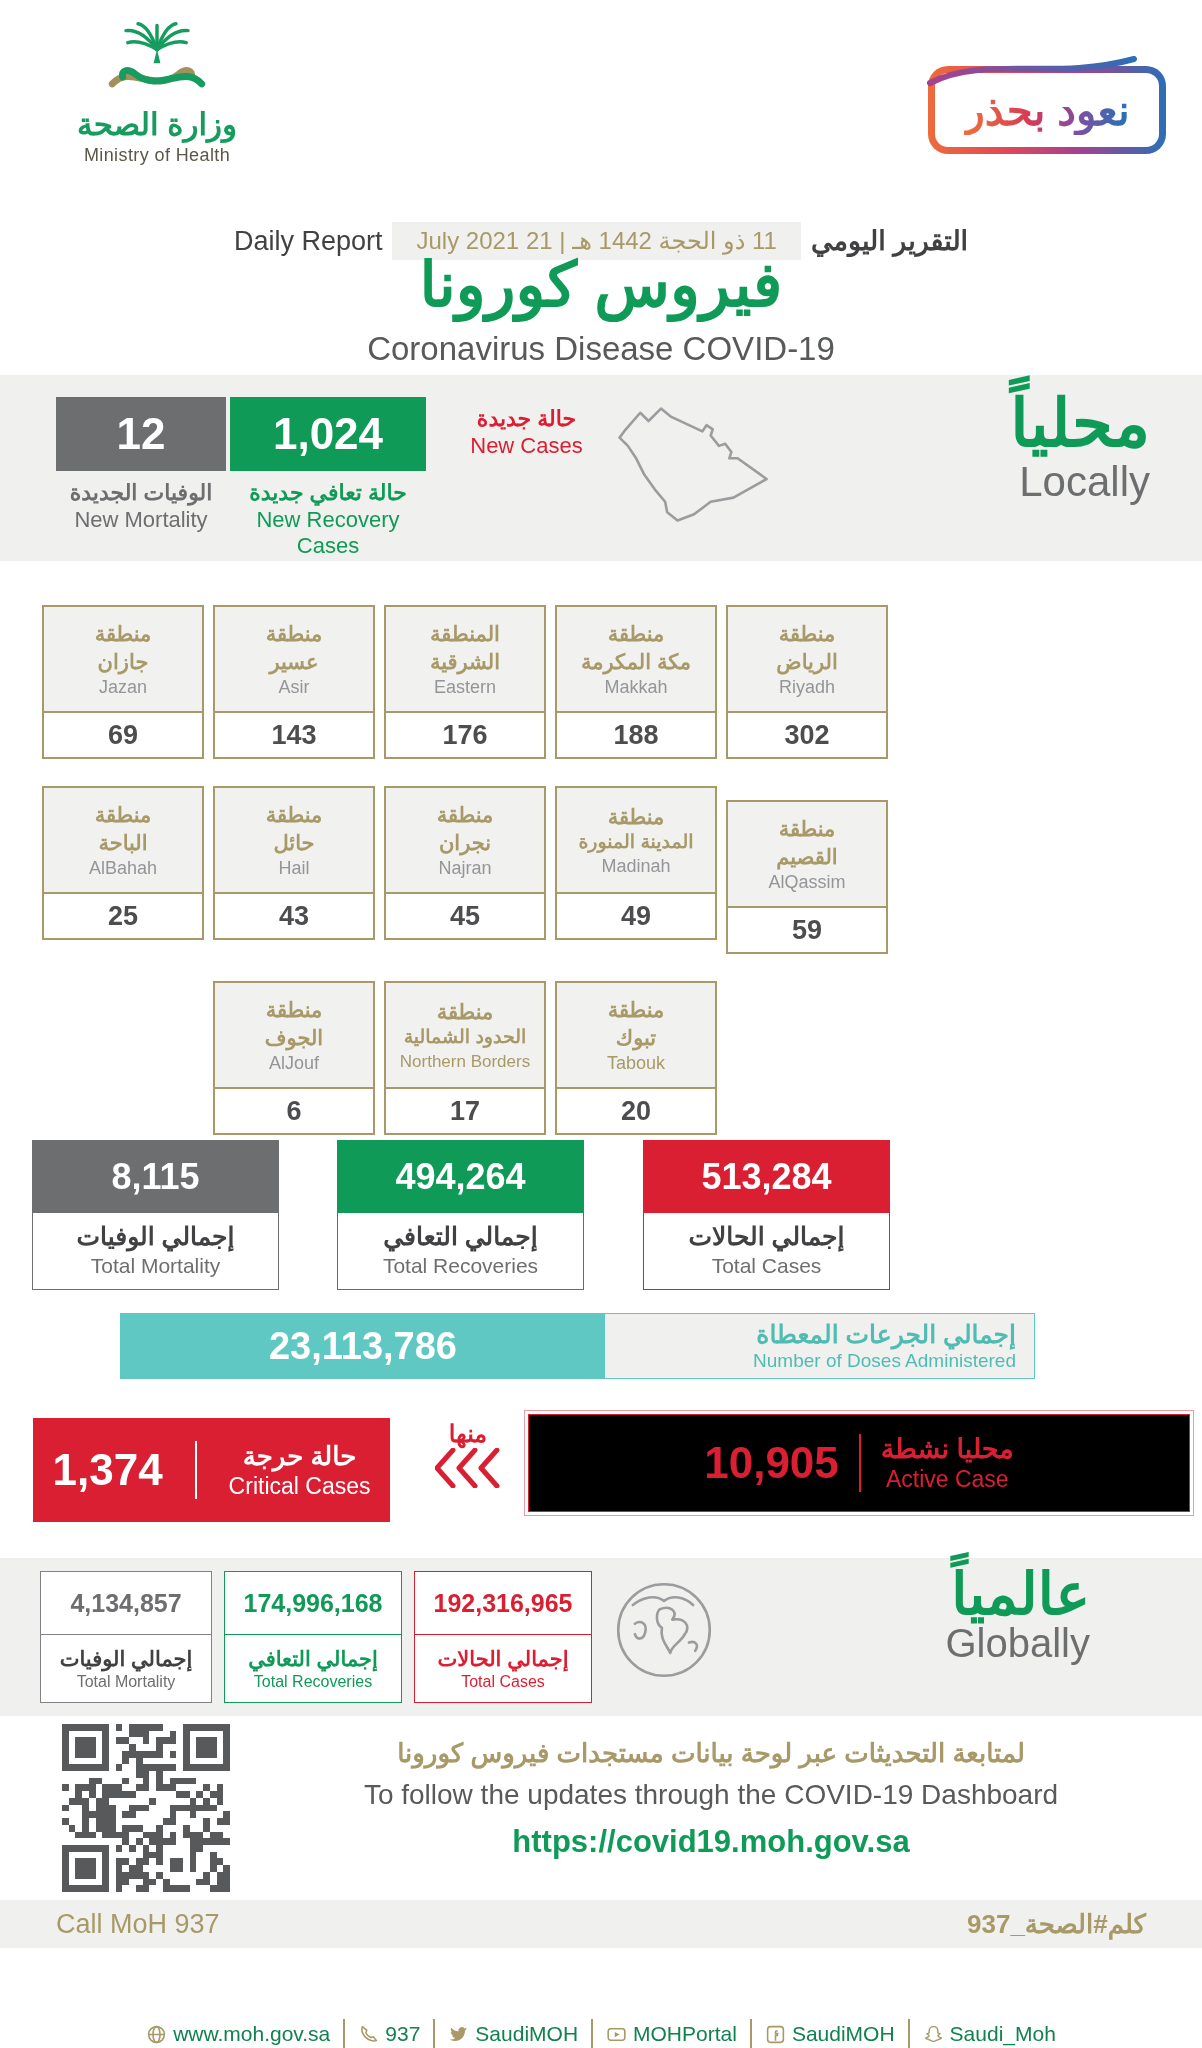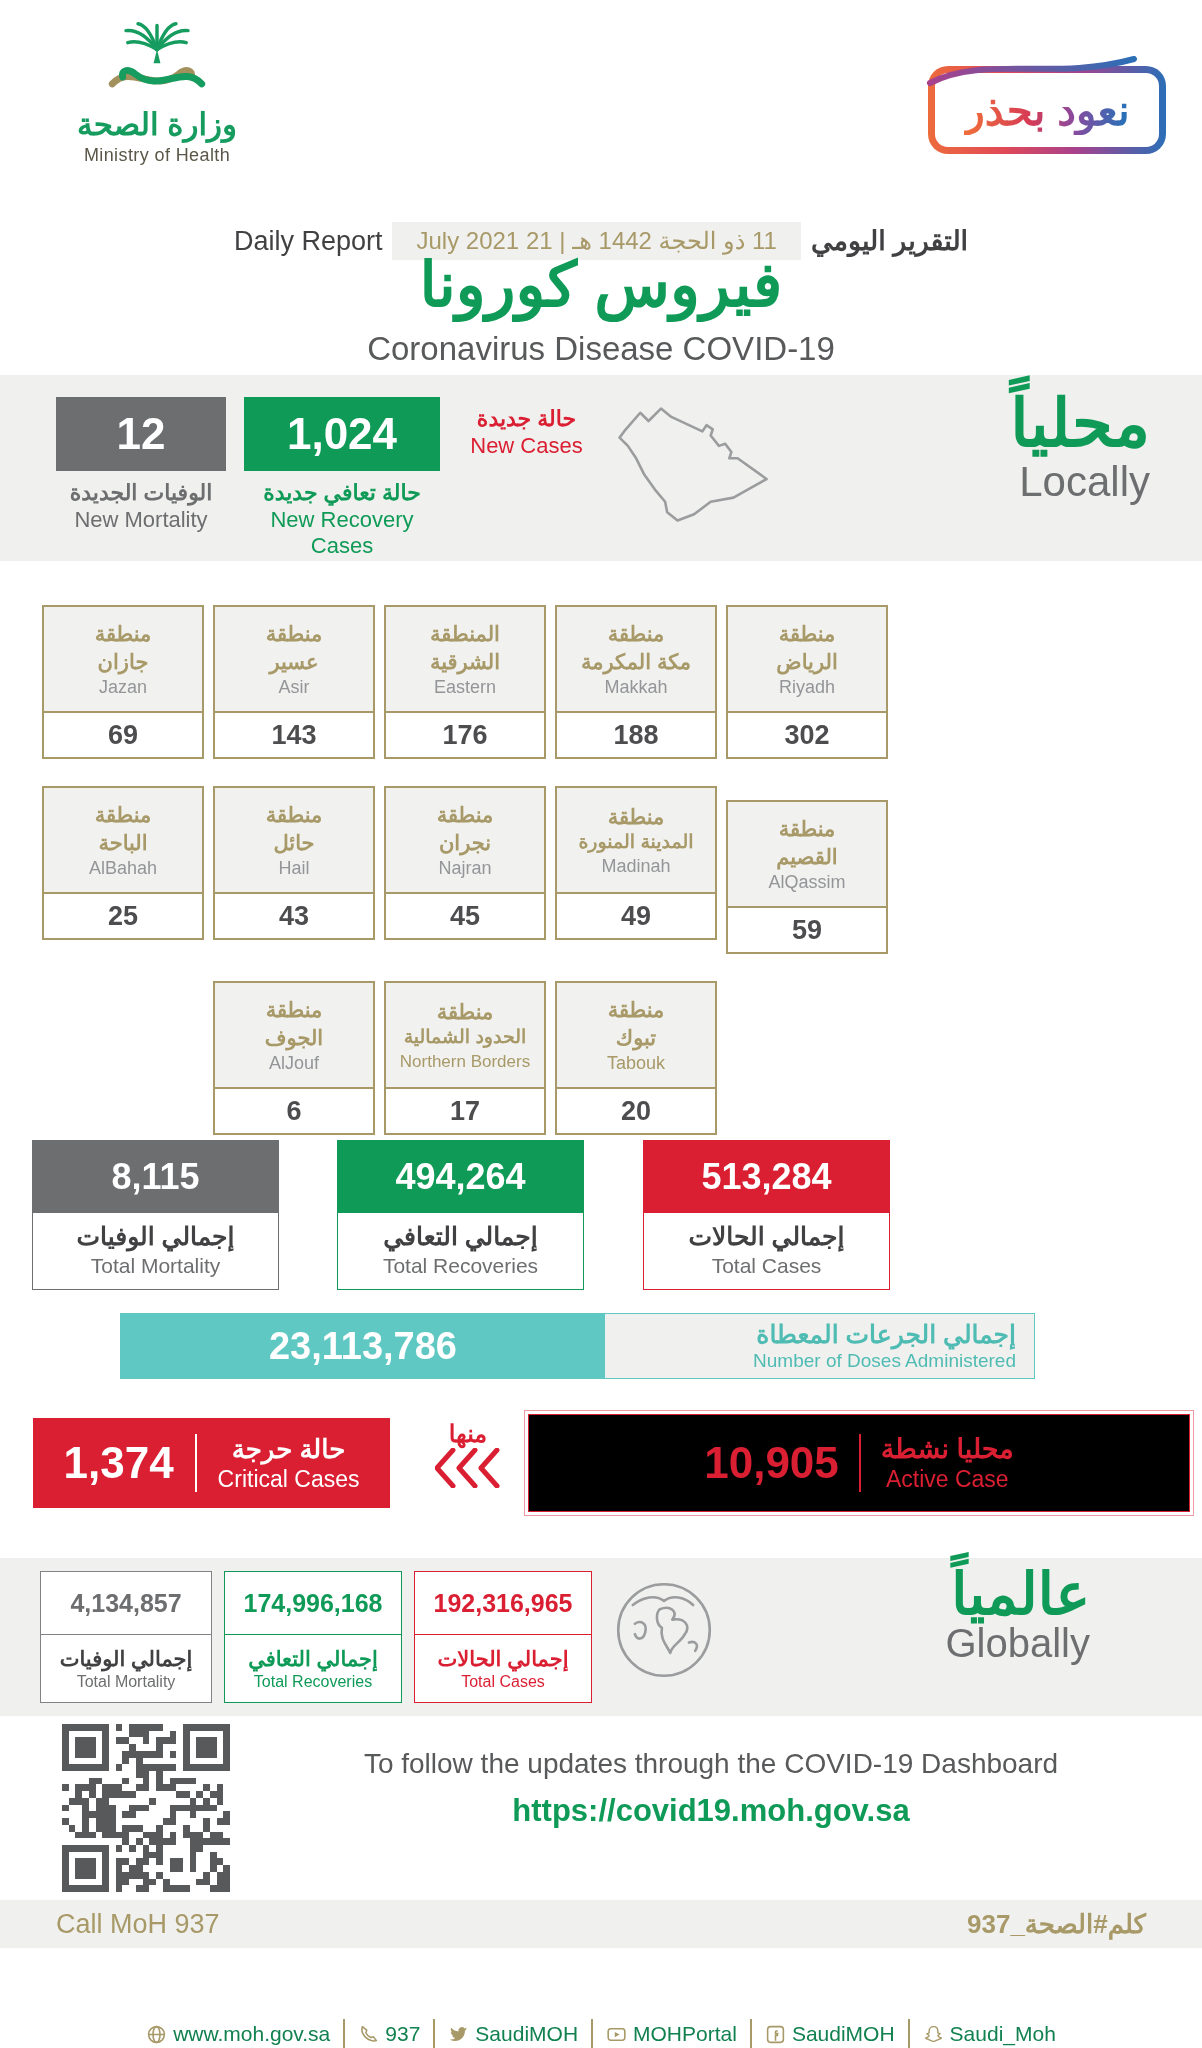--- a/index.html
+++ b/index.html
@@ -29,21 +29,21 @@
     font-size:62px;font-weight:bold;color:#0F9B57;}
   .title-en{position:absolute;top:330px;left:0;right:0;text-align:center;
     font-size:33px;color:#58595A;}
   
   .band{background:#F0F0EE;}
   .locally{position:relative;height:186px;}
   .stat{position:absolute;text-align:center;}
   .sbox{height:74px;display:flex;align-items:center;justify-content:center;
     color:#fff;font-size:44px;font-weight:bold;}
   .stat-gray{left:56px;top:22px;width:170px;}   .stat-gray .sbox{background:#6D6E70;}
-  .stat-green{left:244px;top:22px;width:196px;} .stat-green .sbox{background:#0F9B57;}
+  .stat-green{left:230px;top:22px;width:196px;} .stat-green .sbox{background:#0F9B57;}
   .stat-red{left:455px;top:22px;width:143px;}   .stat-red .sbox{background:#DB1F33;}
   .sl-ar{font-size:22px;font-weight:bold;margin-top:9px;direction:rtl;}
   .sl-en{font-size:22px;margin-top:1px;}
   .stat-gray .sl-ar,.stat-gray .sl-en{color:#6D6E70;}
   .stat-green .sl-ar,.stat-green .sl-en{color:#0F9B57;}
   .stat-red .sl-ar,.stat-red .sl-en{color:#DB1F33;}
   .map{position:absolute;left:603px;top:16px;width:176px;height:146px;}
   .scope{position:absolute;text-align:right;}
   .scope-local{right:52px;top:14px;}
   .scope .s-ar{font-size:66px;font-weight:bold;color:#0F9B57;direction:rtl;line-height:1.05;}
@@ -77,22 +77,22 @@
   .doses-bar{margin:12px 0 0 120px;width:915px;height:66px;box-sizing:border-box;
     border:1.5px solid #5FC8C2;display:flex;}
   .d-num{width:53%;background:#5FC8C2;color:#fff;font-size:38px;font-weight:bold;
     display:flex;align-items:center;justify-content:center;}
   .d-lab{flex:1;background:#F0F0EE;display:flex;flex-direction:column;justify-content:center;
     align-items:flex-end;padding-right:18px;}
   .d-ar{color:#4FBCB4;font-weight:bold;font-size:25px;direction:rtl;}
   .d-en{color:#4FBCB4;font-size:19px;margin-top:1px;}
   
   .critical-row{position:relative;height:150px;}
-  .critical-box{position:absolute;left:33px;top:10px;width:357px;height:90px;background:#DB1F33;
-    display:flex;align-items:center;justify-content:center;gap:21px;}
+  .critical-box{position:absolute;left:33px;top:10px;width:357px;height:104px;background:#DB1F33;
+    display:flex;align-items:center;justify-content:center;gap:32px;}
   .cnum{color:#fff;font-size:44px;font-weight:bold;}
   .cdiv{width:2px;height:58px;background:#fff;}
   .clab{text-align:center;color:#fff;}
   .clab .ar{font-size:26px;font-weight:bold;direction:rtl;}
   .clab .en{font-size:23px;margin-top:1px;}
   .minha{position:absolute;left:424px;top:12px;width:88px;text-align:center;color:#DB1F33;}
   .minha .word{font-size:24px;font-weight:bold;direction:rtl;}
   .active-box{position:absolute;left:528px;top:6px;width:662px;height:98px;background:#000000;
     border:1.5px solid #DB1F33;outline:1px solid rgba(219,31,51,.45);outline-offset:3px;
     box-sizing:border-box;display:flex;align-items:center;justify-content:center;gap:20px;color:#DB1F33;}
@@ -648,20 +648,21 @@
         <rect x="1" y="1" width="5" height="5" fill="#fff"></rect>
         <rect x="2" y="2" width="3" height="3" fill="#58595B"></rect>
         <rect x="18" y="0" width="7" height="7" fill="#58595B"></rect>
         <rect x="19" y="1" width="5" height="5" fill="#fff"></rect>
         <rect x="20" y="2" width="3" height="3" fill="#58595B"></rect>
         <rect x="0" y="18" width="7" height="7" fill="#58595B"></rect>
         <rect x="1" y="19" width="5" height="5" fill="#fff"></rect>
         <rect x="2" y="20" width="3" height="3" fill="#58595B"></rect>
       </svg>
     <div class="db-text">
+      <div class="db-ar">لمتابعة التحديثات عبر لوحة بيانات مستجدات فيروس كورونا</div>
       <div class="db-en">To follow the updates through the COVID-19 Dashboard</div>
       <a href="#" class="db-url">https://covid19.moh.gov.sa</a>
     </div>
   </div>
 
   <div class="callbar">
     <span class="cb-en">Call MoH 937</span>
     <span class="cb-ar" dir="rtl">كلم#الصحة_937</span>
   </div>
 

